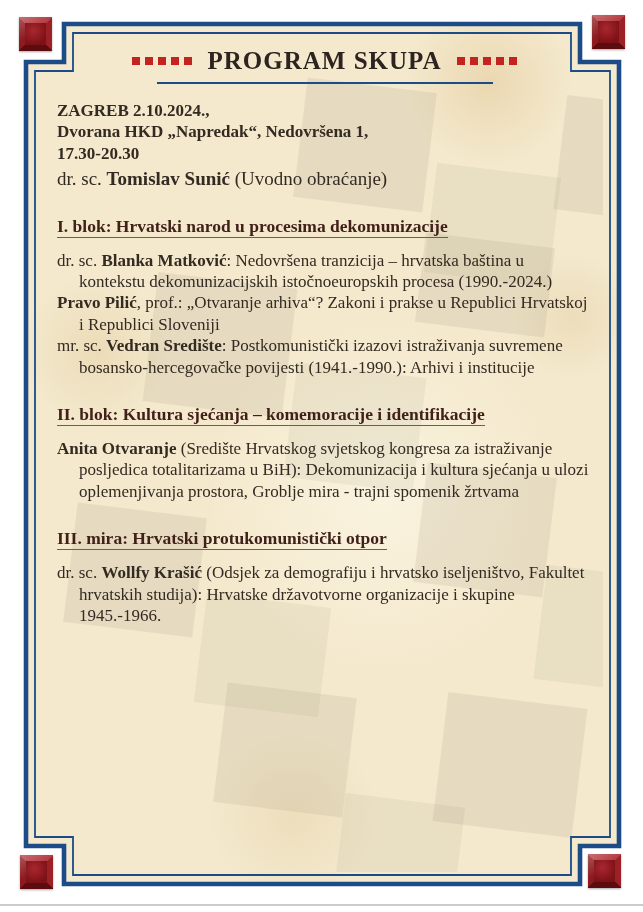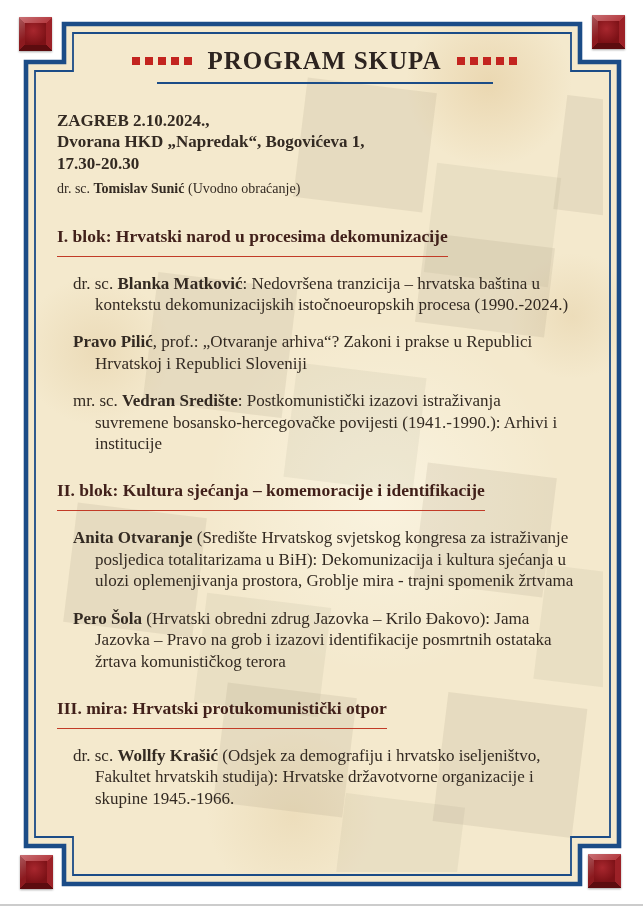--- a/index.html
+++ b/index.html
@@ -64,32 +64,32 @@
   .content{position:absolute;left:57px;right:51px;top:0;color:var(--body-ink);}
   .title-row{margin-top:47px;display:flex;align-items:center;justify-content:center;gap:15px;}
   .sq-group{display:flex;gap:5px;}
   .sq{width:8px;height:8px;background:var(--accent-red);}
   .page-title{
     font-size:25px;font-weight:bold;letter-spacing:1px;color:#2d2420;
     white-space:nowrap;
   }
   .title-rule{width:336px;margin:7px auto 0 auto;border-top:2.5px solid var(--navy);}
 
-  .event-header{margin-top:26px;font-size:17px;font-weight:bold;line-height:21.4px;}
+  .event-header{margin-top:16px;font-size:17px;font-weight:bold;line-height:21.4px;}
   .event-header div{white-space:nowrap;}
-  .intro-line{margin-top:4px;font-size:14px;line-height:21.4px;}
+  .intro-line{margin-top:4px;font-size:19px;line-height:21.4px;}
   .intro-line .name{font-weight:bold;}
 
   .section-heading{margin-top:26px;font-size:17.5px;font-weight:bold;color:var(--heading-maroon);}
   .section-heading > span{
-    display:inline-block;border-bottom:1.6px solid var(--heading-underline);padding-bottom:9px;
+    display:inline-block;border-bottom:1.6px solid var(--heading-underline);padding-bottom:0;
   }
   .items{margin-top:12px;}
   .items p{
-    margin:16px;font-size:17px;line-height:21.4px;
+    margin:0;font-size:17px;line-height:21.4px;
     padding-left:22px;text-indent:-22px;
   }
   .items p .name{font-weight:bold;}
 
   .page-bottom-line{position:absolute;left:0;right:0;top:904px;height:1.5px;background:#cccccc;}
 </style>
 </head>
 <body>
 
 <div class="page">
@@ -143,37 +143,36 @@
           <span class="sq"></span>
           <span class="sq"></span>
           <span class="sq"></span>
           <span class="sq"></span>
         </div>
     </div>
     <div class="title-rule"></div>
 
     <div class="event-header" id="event-header">
         <div>ZAGREB 2.10.2024.,</div>
-        <div>Dvorana HKD „Napredak“, Bogovićeva 1,</div>
+        <div>Dvorana HKD „Napredak“, Nedovršena 1,</div>
         <div>17.30-20.30</div>
       </div>
 
     <div class="intro-line"><span>dr. sc. </span><span class="name">Tomislav Sunić</span><span> (Uvodno obraćanje)</span></div>
 
     <div id="sections">
         <div class="section-heading"><span>I. blok: Hrvatski narod u procesima dekomunizacije</span></div>
         <div class="items">
           <p><span>dr. sc. </span><span class="name">Blanka Matković</span><span>: Nedovršena tranzicija – hrvatska baština u kontekstu dekomunizacijskih istočnoeuropskih procesa (1990.-2024.)</span></p>
           <p><span></span><span class="name">Pravo Pilić</span><span>, prof.: „Otvaranje arhiva“? Zakoni i prakse u Republici Hrvatskoj i Republici Sloveniji</span></p>
           <p><span>mr. sc. </span><span class="name">Vedran Središte</span><span>: Postkomunistički izazovi istraživanja suvremene bosansko-hercegovačke povijesti (1941.-1990.): Arhivi i institucije</span></p>
         </div>
         <div class="section-heading"><span>II. blok: Kultura sjećanja – komemoracije i identifikacije</span></div>
         <div class="items">
           <p><span></span><span class="name">Anita Otvaranje</span><span> (Središte Hrvatskog svjetskog kongresa za istraživanje posljedica totalitarizama u BiH): Dekomunizacija i kultura sjećanja u ulozi oplemenjivanja prostora, Groblje mira - trajni spomenik žrtvama</span></p>
-          <p><span></span><span class="name">Pero Šola</span><span> (Hrvatski obredni zdrug Jazovka – Krilo Đakovo): Jama Jazovka – Pravo na grob i izazovi identifikacije posmrtnih ostataka žrtava komunističkog terora</span></p>
         </div>
         <div class="section-heading"><span>III. mira: Hrvatski protukomunistički otpor</span></div>
         <div class="items">
           <p><span>dr. sc. </span><span class="name">Wollfy Krašić</span><span> (Odsjek za demografiju i hrvatsko iseljeništvo, Fakultet hrvatskih studija): Hrvatske državotvorne organizacije i skupine 1945.-1966.</span></p>
         </div>
       </div>
 
   </div>
 
   <div class="page-bottom-line"></div>

